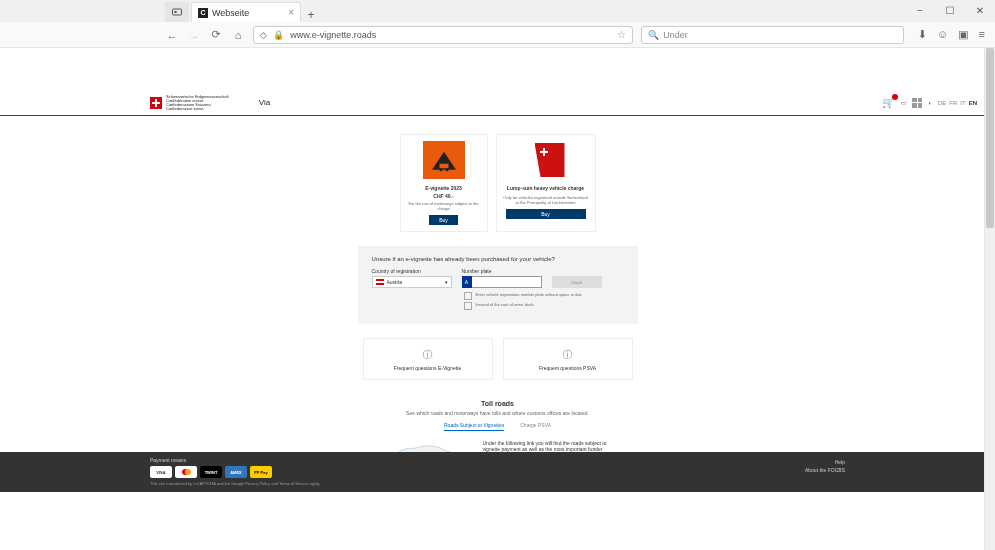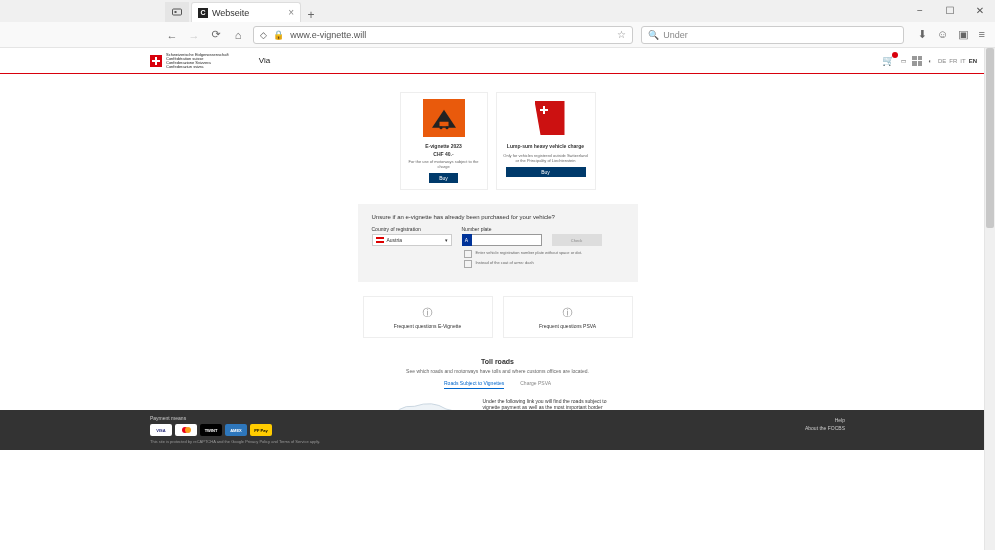--- a/index.html
+++ b/index.html
@@ -17,21 +17,21 @@
   .new-tab { width:20px; display:flex; align-items:center; justify-content:center; font-size:12px; color:#666; }
 
   .addr-bar { height: 26px; background:#f9f9f9; border-bottom:1px solid #e5e5e5; display:flex; align-items:center; padding: 0 10px 0 165px; gap:8px; }
   .nav-btn { width:14px; text-align:center; font-size:11px; color:#666; }
   .url-box { flex: 0 0 380px; height:18px; border:1px solid #ccc; border-radius:3px; display:flex; align-items:center; padding:0 6px; gap:6px; font-size:9px; color:#555; background:#fff; }
   .url-box .star { margin-left:auto; font-size:10px; color:#888; }
   .search-box { flex:1; height:18px; border:1px solid #ccc; border-radius:3px; display:flex; align-items:center; padding:0 6px; gap:4px; font-size:9px; color:#888; background:#fff; }
   .right-icons { display:flex; gap:10px; margin-left:6px; font-size:11px; color:#666; }
 
   
-  .site { position:relative; background:#fff; }
+  .site { position:relative; background:#fff;margin-top:42px; }
   .site-header { height: 26px; display:flex; align-items:center; padding: 0 18px 0 150px; border-bottom: 1px solid #d8000c; }
   .ch-logo { display:flex; align-items:center; gap:4px; }
   .ch-cross { width:12px; height:12px; background:#d8000c; position:relative; }
   .ch-cross::before, .ch-cross::after { content:""; position:absolute; background:#fff; }
   .ch-cross::before { left:5px; top:2px; width:2px; height:8px; }
   .ch-cross::after  { top:5px; left:2px; height:2px; width:8px; }
   .ch-text { font-size:4px; line-height:4px; color:#222; }
   .via { margin-left: 30px; font-size:8px; color:#222; }
   .hdr-right { margin-left:auto; display:flex; align-items:center; gap:6px; font-size:6px; color:#666; }
   .cart { position:relative; font-size:10px; }
@@ -142,21 +142,21 @@
 </div>
 
 <div class="addr-bar">
   <div class="nav-btn">←</div>
   <div class="nav-btn" style="color:#ccc;">→</div>
   <div class="nav-btn">⟳</div>
   <div class="nav-btn">⌂</div>
   <div class="url-box">
     <span>◇</span>
     <span>🔒</span>
-    <span>www.e-vignette.will</span>
+    <span>www.e-vignette.roads</span>
     <span class="star">☆</span>
   </div>
   <div class="search-box">
     <span>🔍</span>
     <span>Under</span>
   </div>
   <div class="right-icons">
     <span>⬇</span>
     <span>☺</span>
     <span>▣</span>

